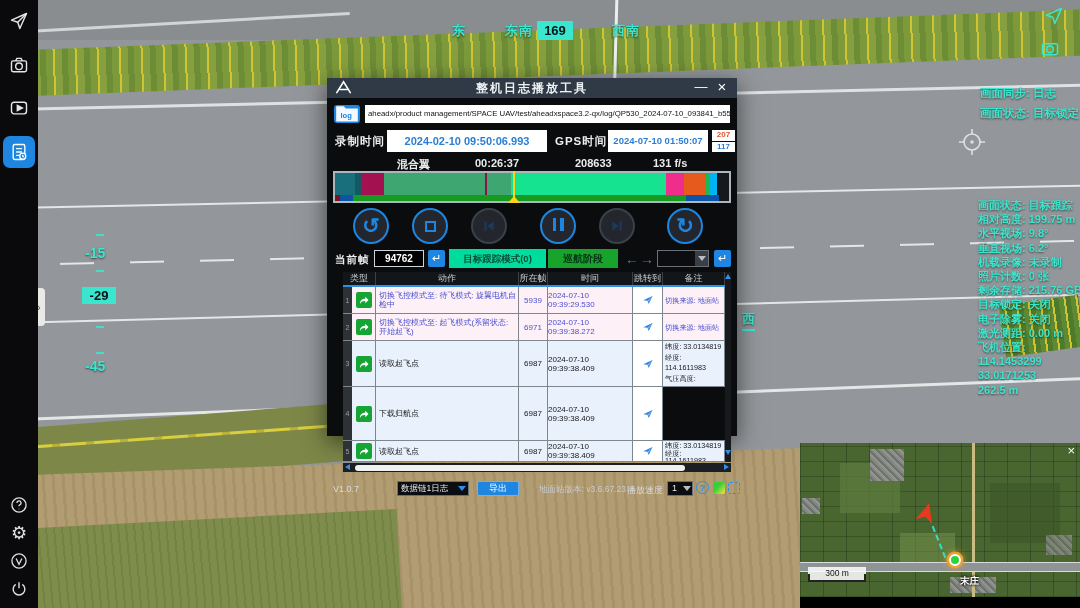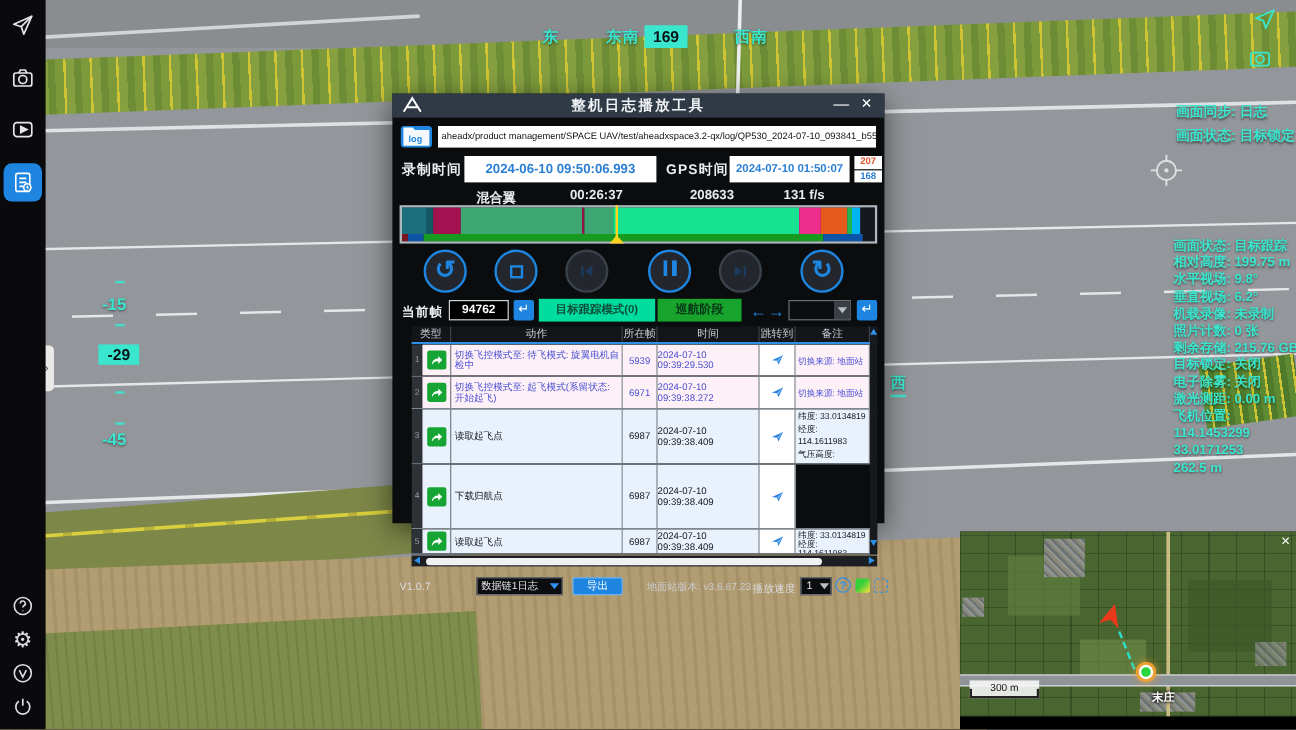--- a/index.html
+++ b/index.html
@@ -325,25 +325,25 @@
 
     <div class="folder-btn">
       <svg viewBox="0 0 24 20">
           <path d="M2 3 h7 l2 2 h11 v12 h-20 z" fill="#fff" opacity=".95"></path>
           <text x="6" y="14" font-size="7" fill="#1e86e0" font-family="Liberation Sans,sans-serif" font-weight="bold">log</text>
         </svg>
     </div>
     <div class="path-input">aheadx/product management/SPACE UAV/test/aheadxspace3.2-qx/log/QP530_2024-07-10_093841_b559090.log</div>
 
     <div class="fld-label" style="left:8px;top:56px">录制时间</div>
-    <div class="time-input" style="left:60px;width:160px;font-size:11px;line-height:22px">2024-06-10 09:50:06.993</div>
+    <div class="time-input" style="left:60px;width:160px;font-size:11px;line-height:22px">2024-02-10 09:50:06.993</div>
     <div class="fld-label" style="left:228px;top:56px">GPS时间</div>
     <div class="time-input" style="left:281px;width:100px;font-size:9.5px;line-height:22px">2024-07-10 01:50:07</div>
     <div class="cnt-box" style="top:52px;color:#e2552f">207</div>
-    <div class="cnt-box" style="top:63.5px;color:#2a7fd4">168</div>
+    <div class="cnt-box" style="top:63.5px;color:#2a7fd4">117</div>
 
     <div class="info-span" style="left:70px">混合翼</div>
     <div class="info-span" style="left:148px">00:26:37</div>
     <div class="info-span" style="left:248px">208633</div>
     <div class="info-span" style="left:326px">131 f/s</div>
 
     <div class="timeline">
       <div class="tl-top" id="tl-top">
           <div class="tl-seg" style="width: 5%; background: rgb(26, 111, 124);"></div>
           <div class="tl-seg" style="width: 1.5%; background: rgb(19, 88, 99);"></div>

